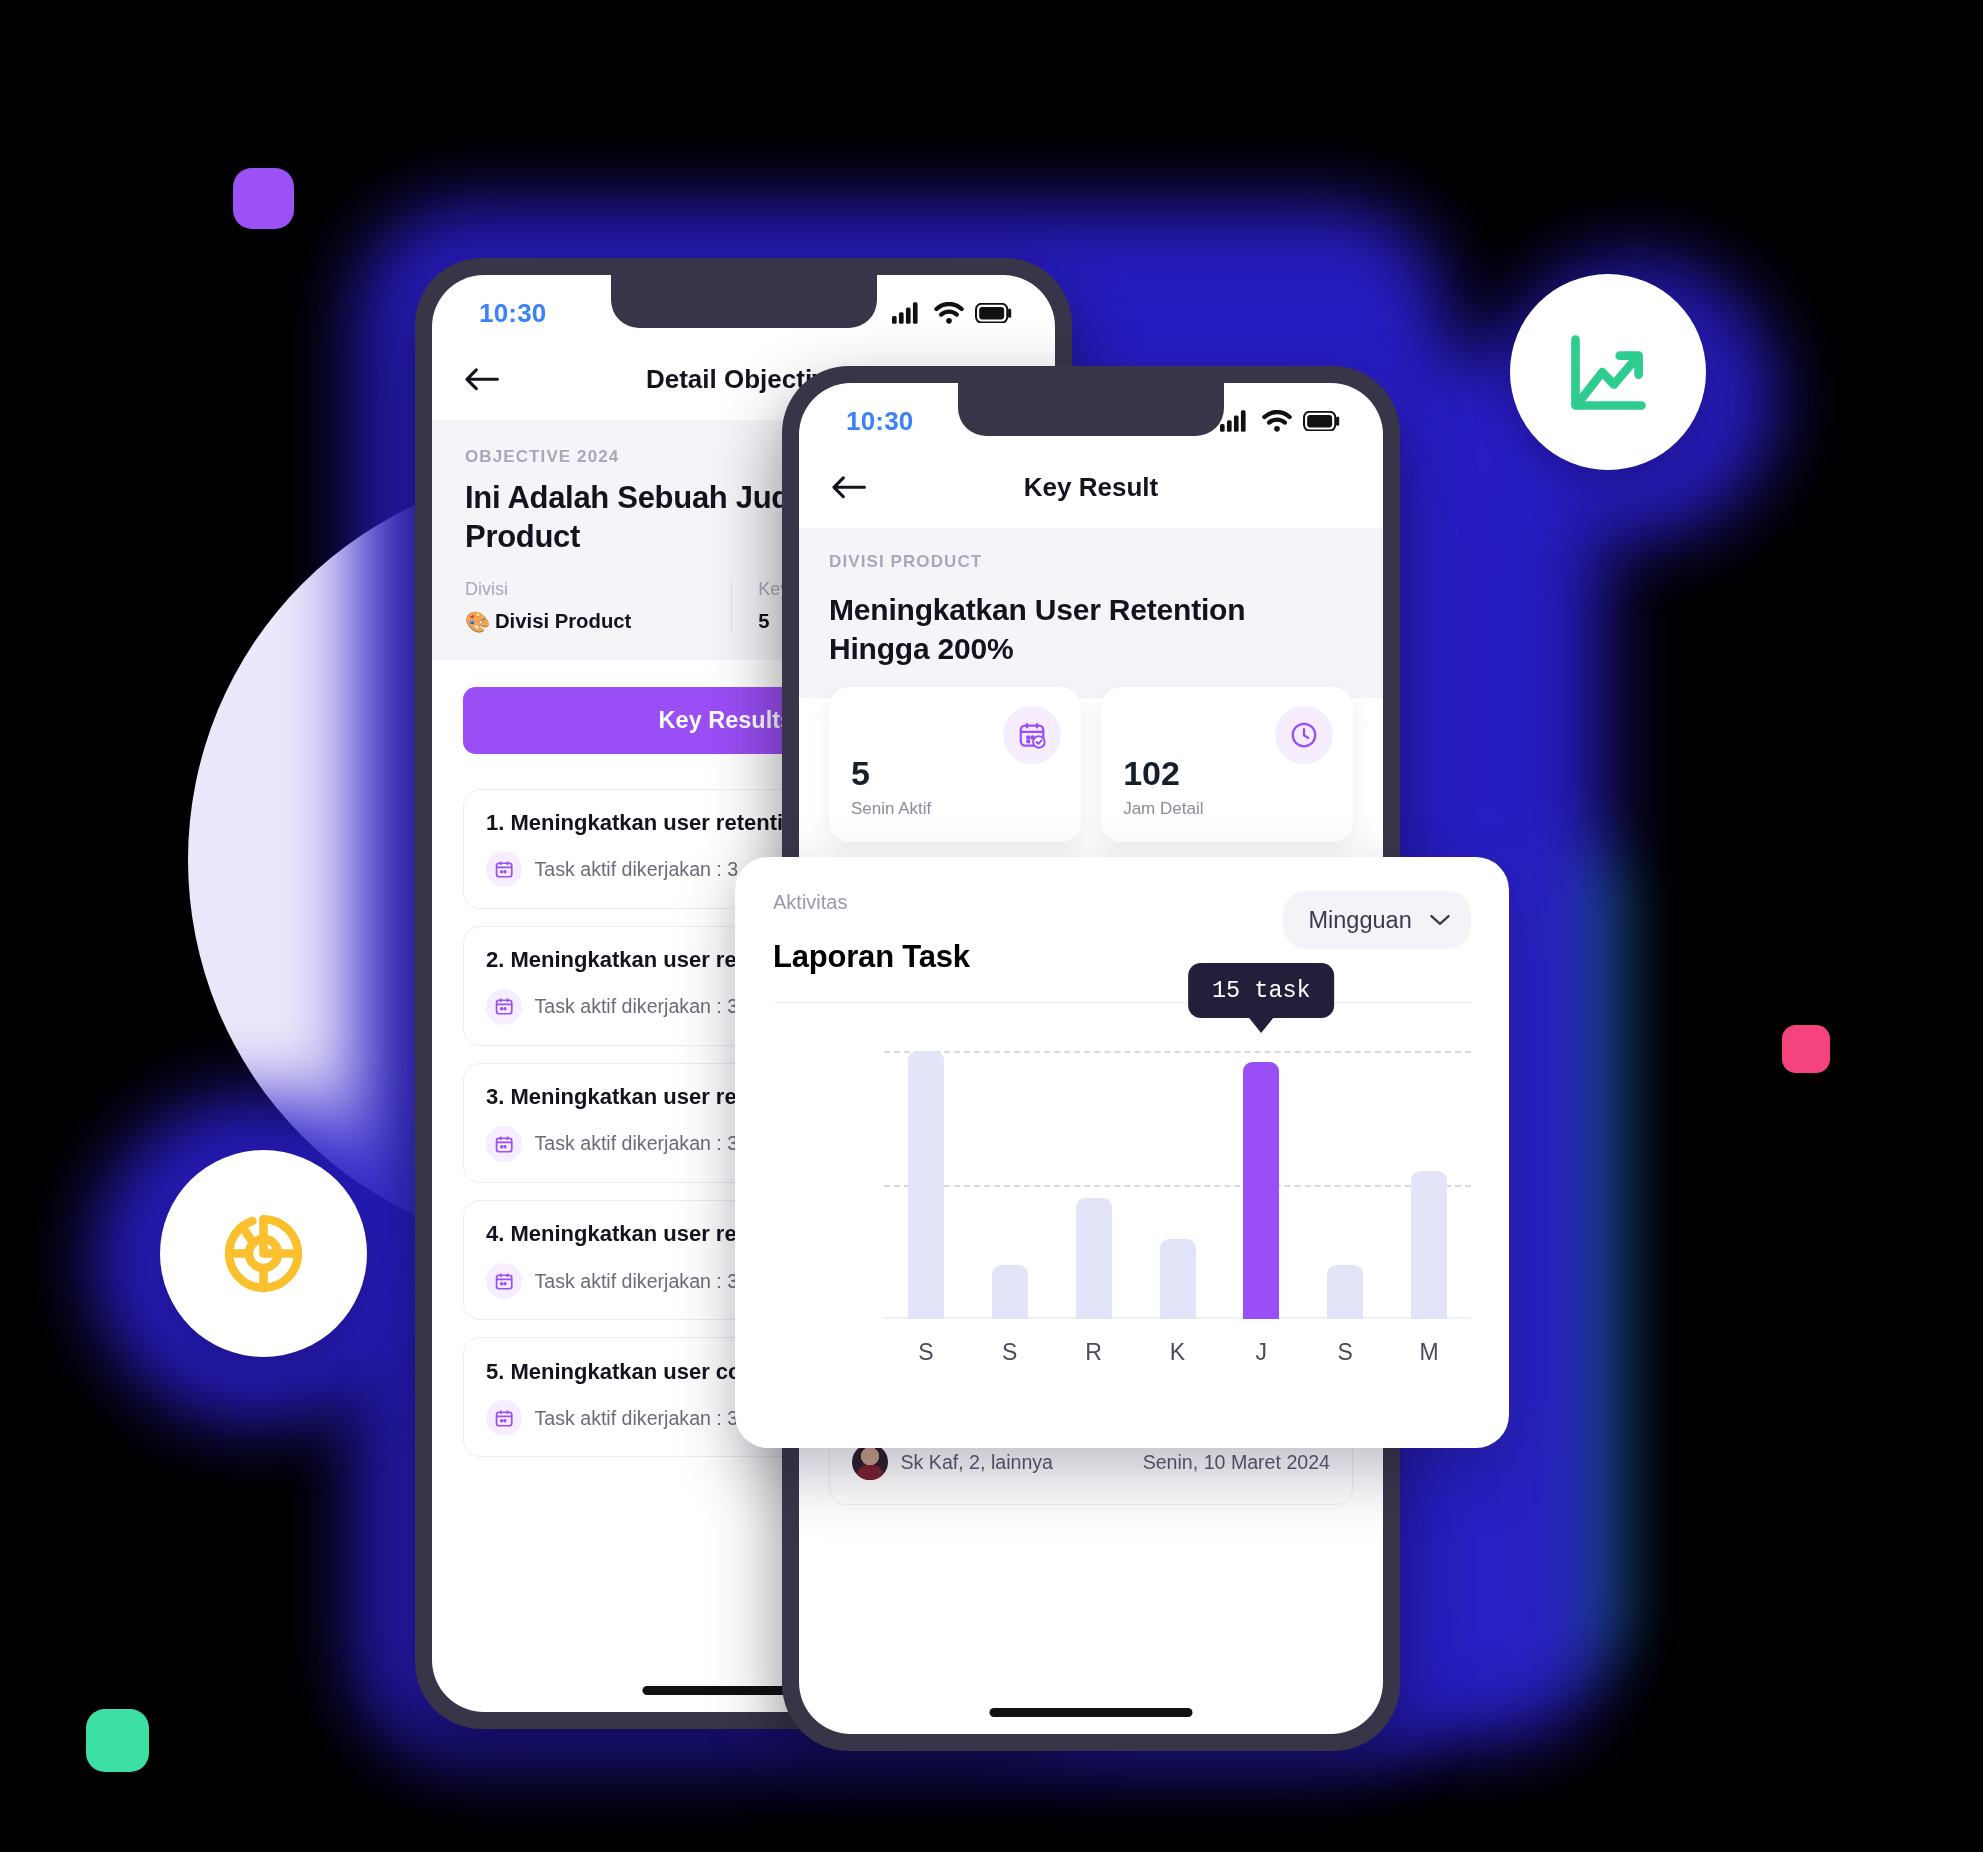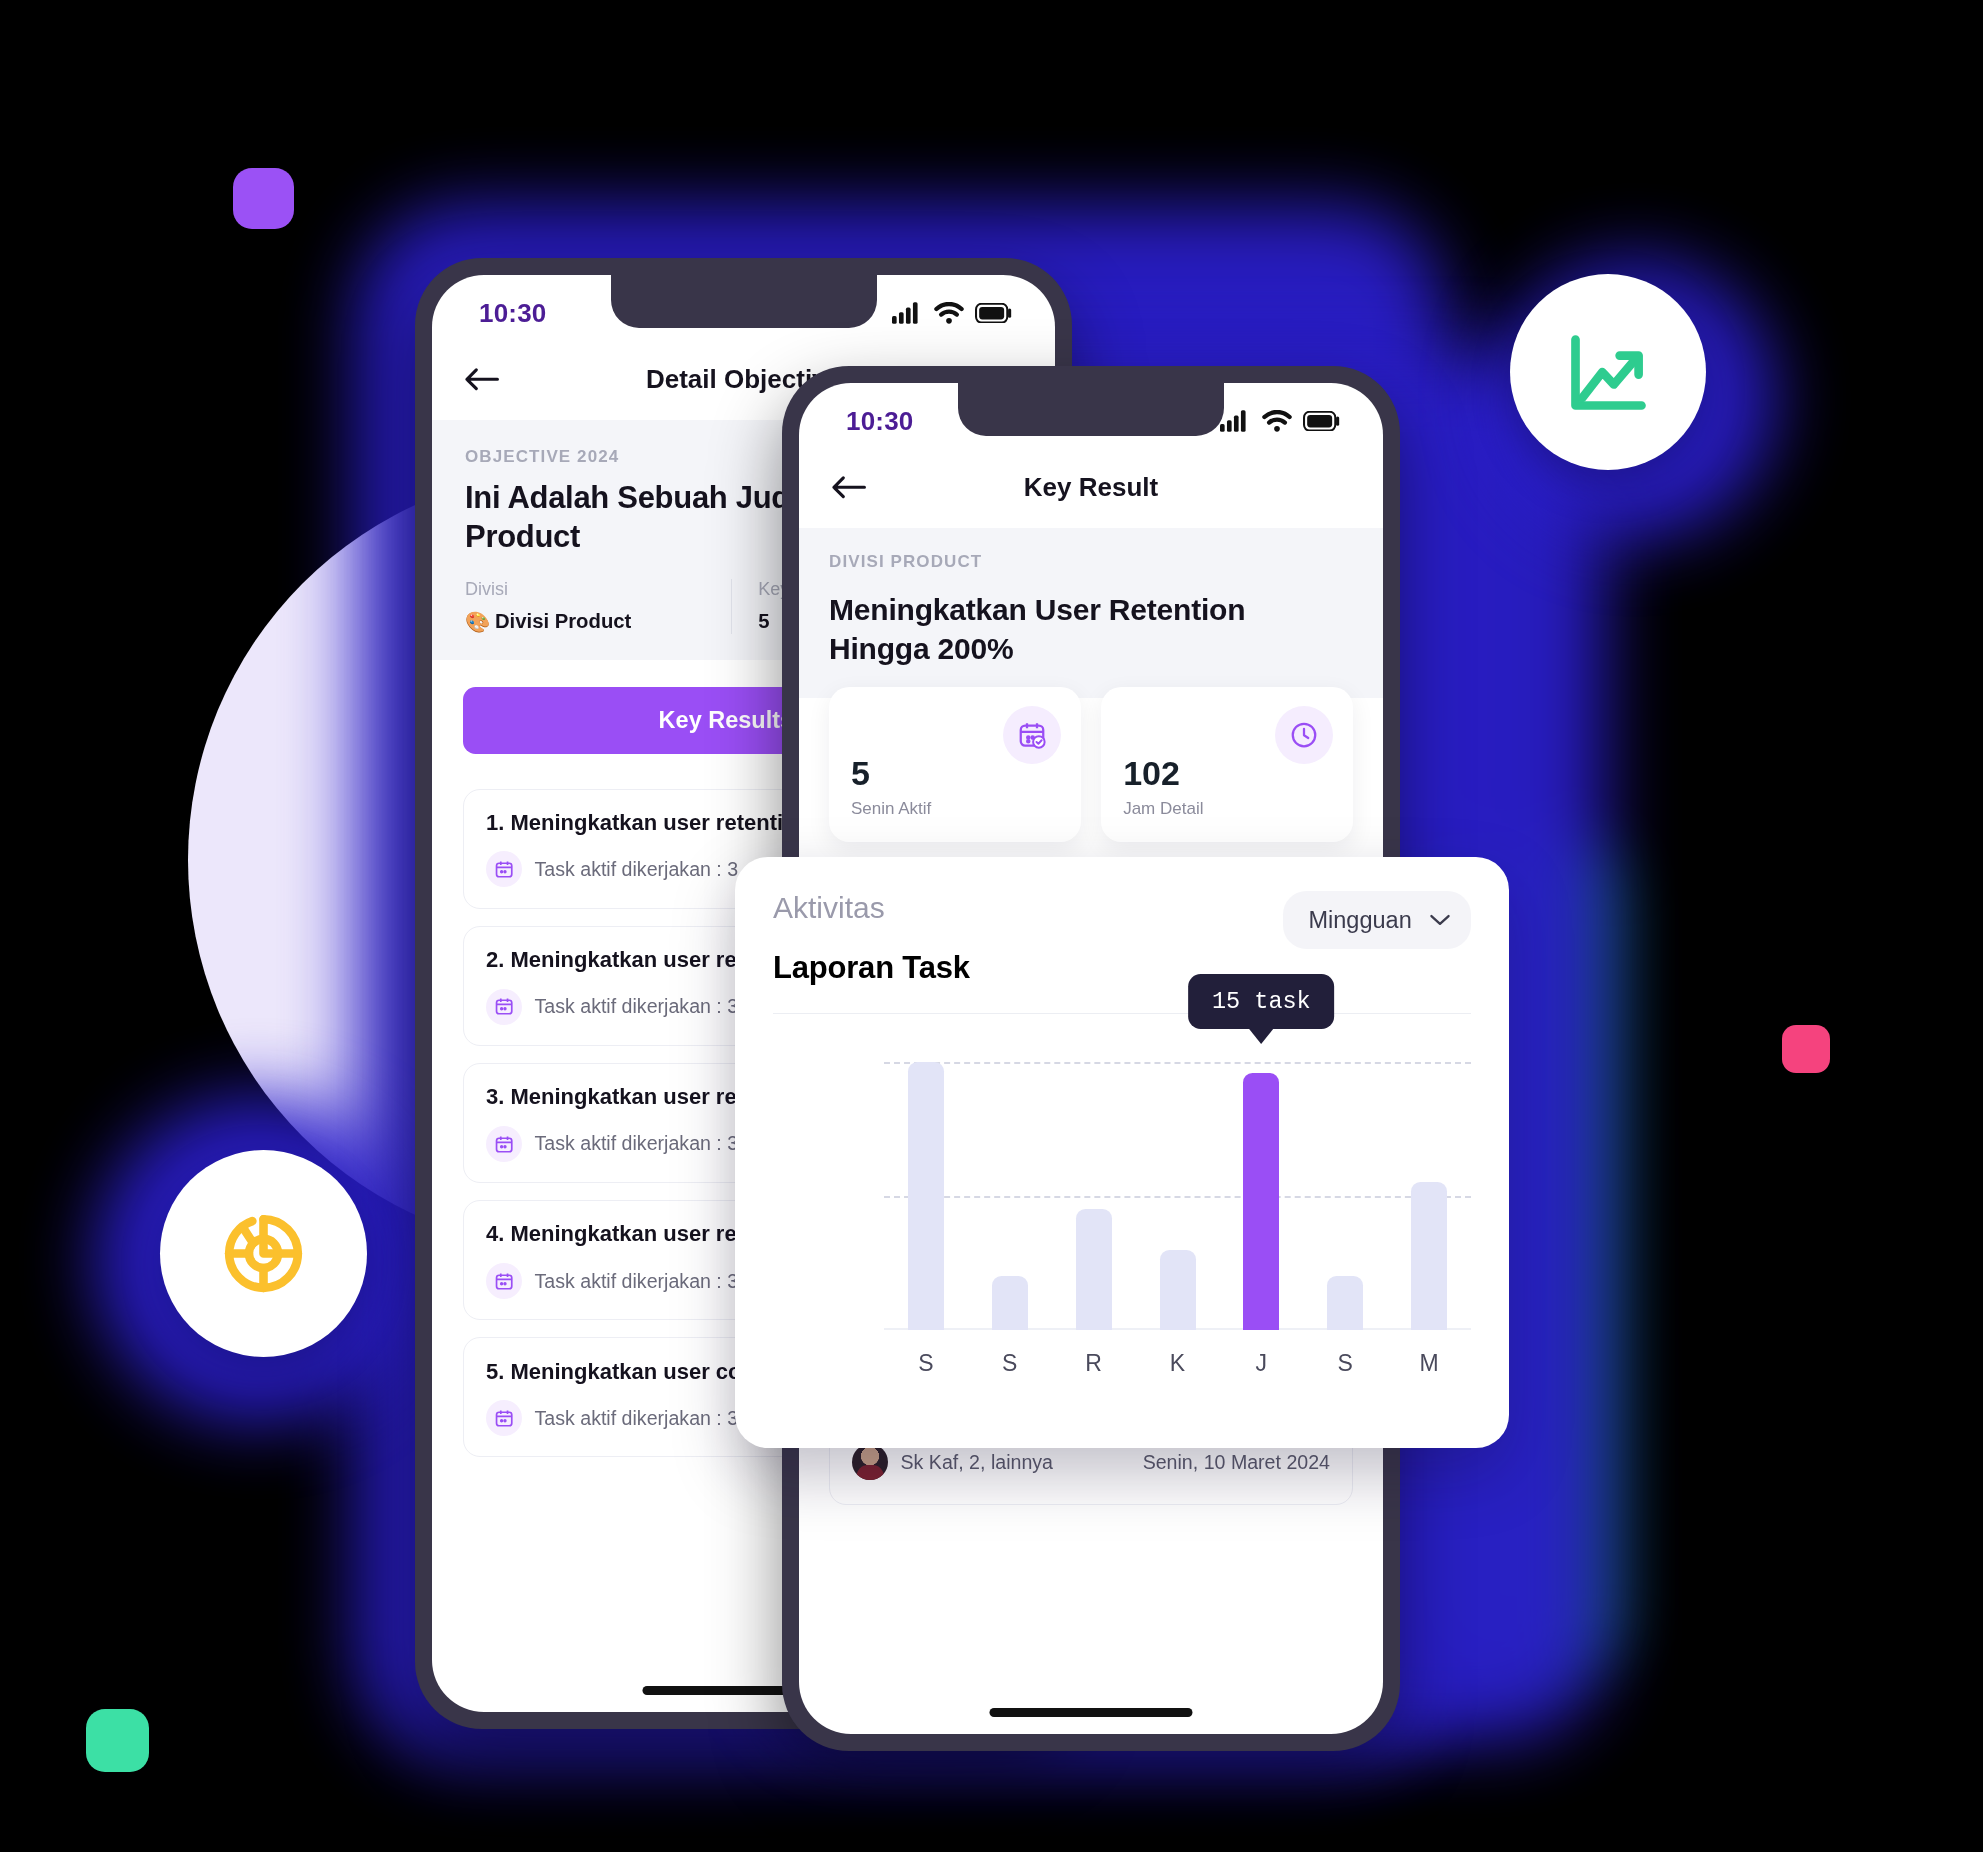--- a/index.html
+++ b/index.html
@@ -68,21 +68,21 @@
     background: #393549;
     border-bottom-left-radius: 28px; border-bottom-right-radius: 28px;
     z-index: 12;
   }
   .statusbar {
     position: absolute; top: 0; left: 0; right: 0; height: 64px;
     display: flex; align-items: center; justify-content: space-between;
     padding: 12.5px 42px 0 47px;
     z-index: 11;
   }
-  .status-time { font-size: 26px; font-weight: 700; color: #4c1d95; letter-spacing: 0.2px; }
+  .status-time { font-size: 26px; font-weight: 700; color: #3b82f6; letter-spacing: 0.2px; }
   .status-icons { display: flex; align-items: center; gap: 11px; }
 
   .navbar {
     position: absolute; top: 64px; left: 0; right: 0; height: 81px;
     display: flex; align-items: center; background: #fff; z-index: 10;
   }
   .nav-back { margin-left: 28px; width: 42px; height: 42px; display:flex; align-items:center; justify-content:center; }
   .nav-title {
     position: absolute; left: 0; right: 0; text-align: center;
     font-size: 26px; font-weight: 600; color: #16131f;
@@ -169,21 +169,21 @@
 
   
   .chart-card {
     position: absolute; left: 735px; top: 857px; width: 774px; height: 591px;
     background: #fff; border-radius: 33px;
     box-shadow: 0 26.6px 63px rgba(18,12,48,.26);
     padding: 34px 38px 19px 38px;
     z-index: 40;
   }
   .chart-head { display: flex; align-items: flex-start; justify-content: space-between; }
-  .chart-eyebrow { font-size: 30px; color: #9a9aab; }
+  .chart-eyebrow { font-size: 20px; color: #9a9aab; }
   .chart-title { font-size: 31px; font-weight: 800; color: #000000; margin-top: 25px; letter-spacing: -0.2px; }
   .chart-select {
     background: #f4f4f8; border-radius: 23.5px; padding: 15.6px 20.3px 15.6px 25px;
     display: flex; align-items: center; gap: 17px;
     font-size: 23.5px; color: #3b3b4d;
   }
   .chart-divider { height: 1.6px; background: #eceef3; margin: 26.6px 0 0 0; }
 
   .plot { position: relative; margin-top: 34px; height: 282px; }
   .ylabels { position: absolute; left: 0; top: 0; width: 95px; height: 100%; }

